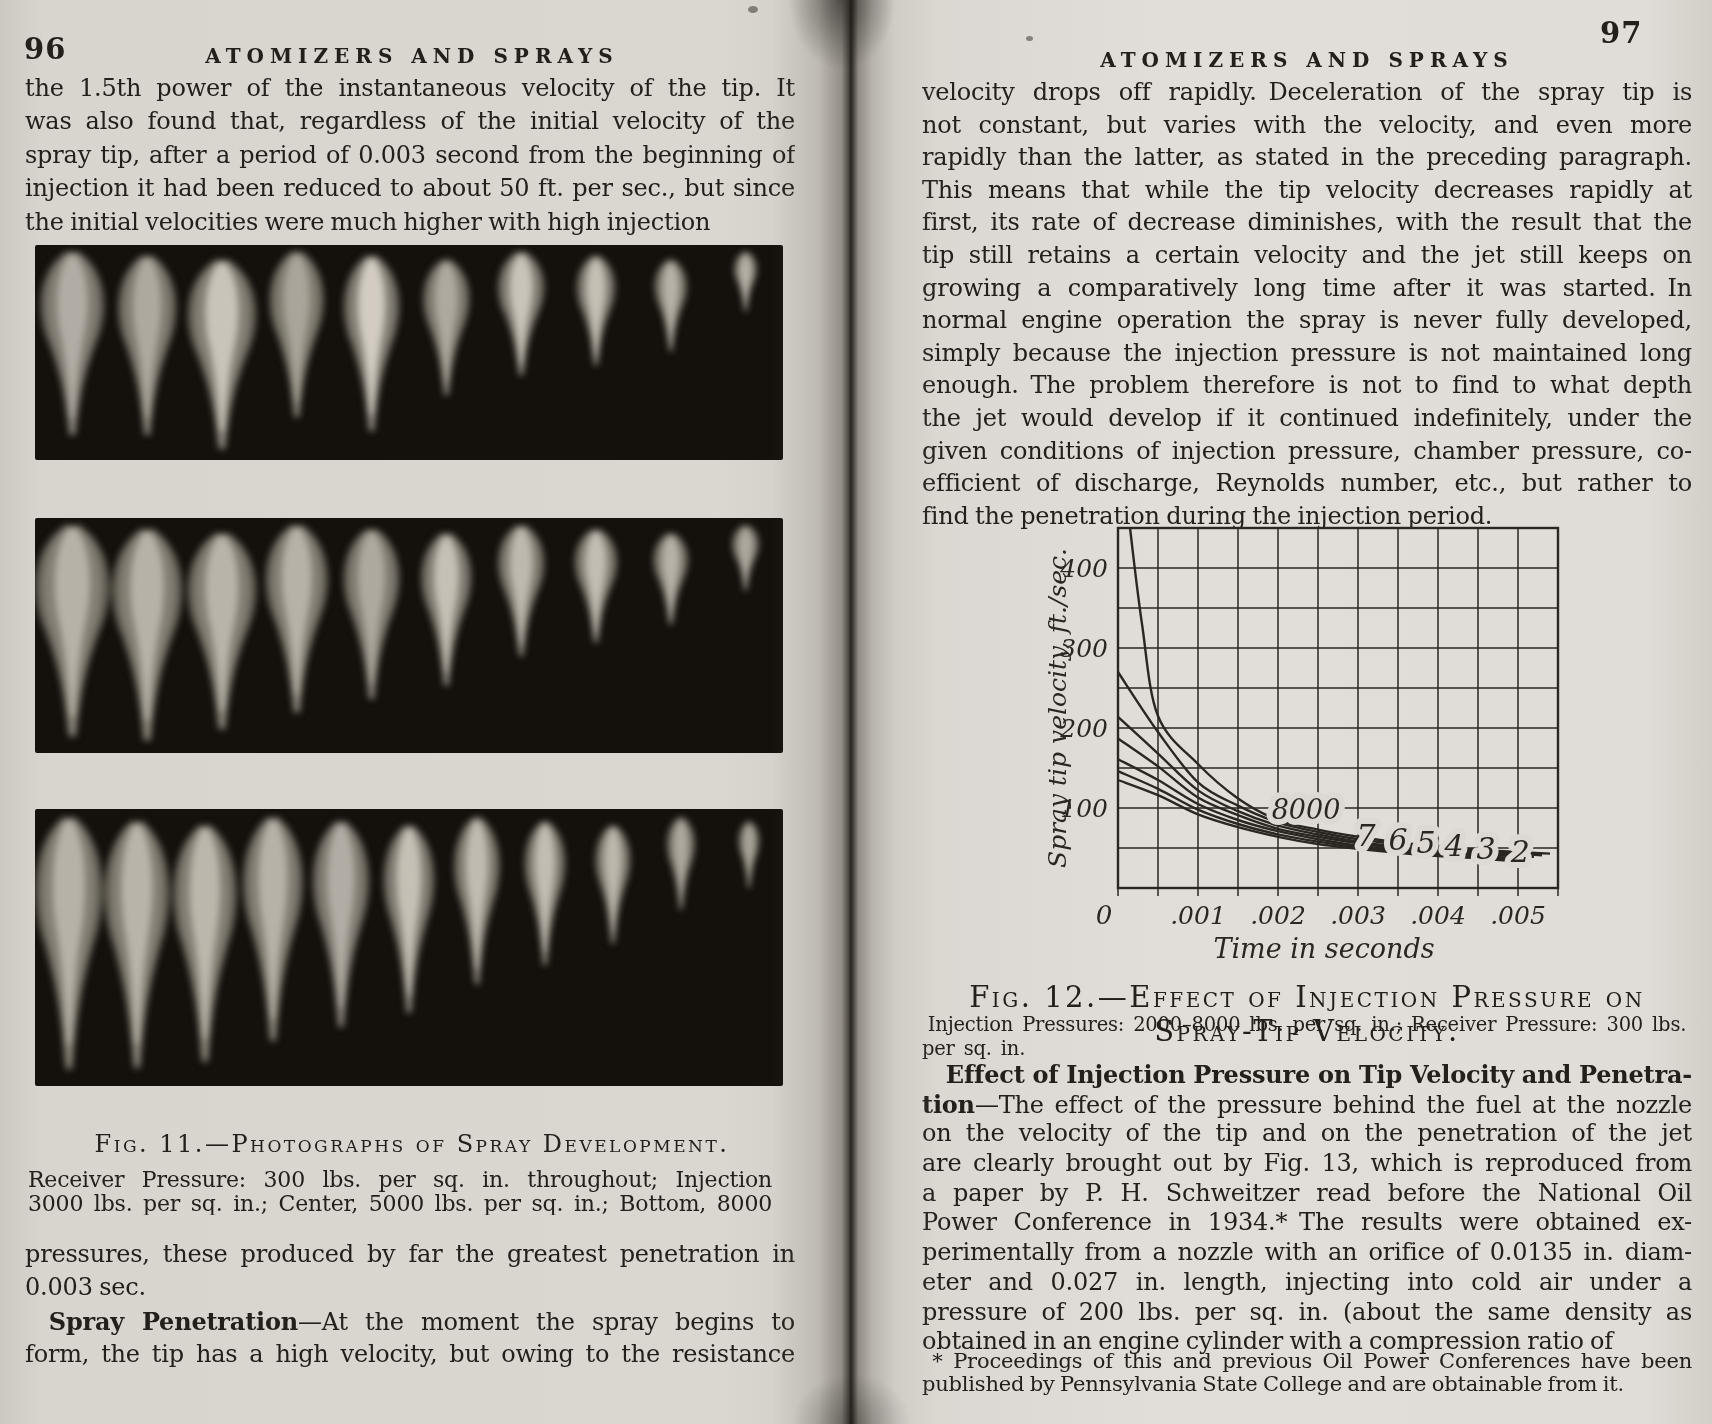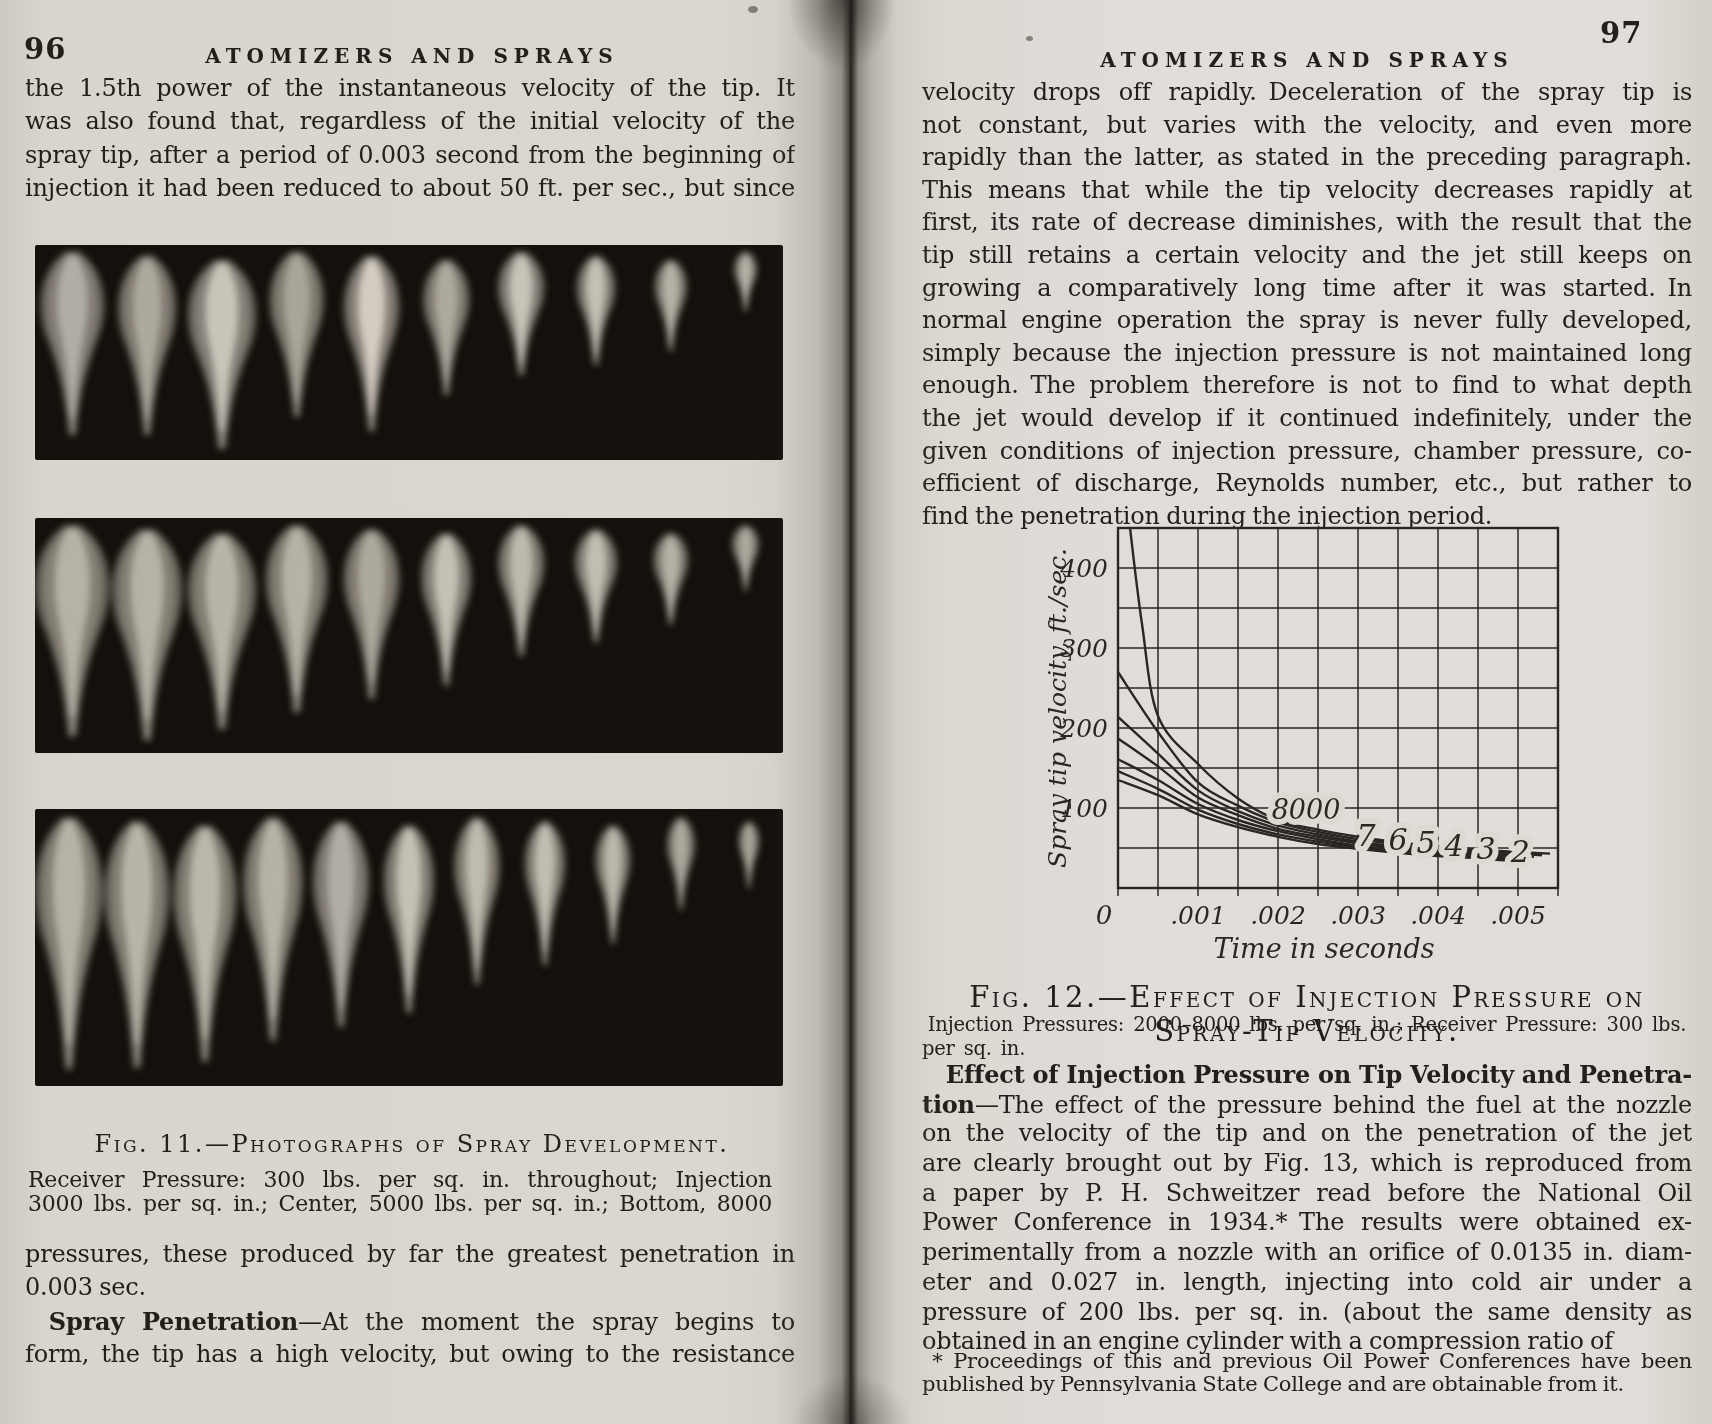--- a/index.html
+++ b/index.html
@@ -50,20 +50,21 @@
 
   <div class="abs" style="left:0;top:0;width:800px;height:1424px;">
     <div class="abs pagenum" style="left:24px;top:12px;margin-top:20px;">96</div>
     <div class="abs runhead" style="left:27px;top:12px;width:770px;">ATOMIZERS AND SPRAYS</div>
 
     <div class="abs jp body-text" style="left:25px;top:72px;width:770px;">
         <div class="jline">the 1.5th power of the instantaneous velocity of the tip.  It</div>
         <div class="jline">was also found that, regardless of the initial velocity of the</div>
         <div class="jline">spray tip, after a period of 0.003 second from the beginning of</div>
         <div class="jline">injection it had been reduced to about 50 ft. per sec., but since</div>
+        <div class="jline last">the initial velocities were much higher with high injection</div>
       </div>
 
     <svg class="abs photo-strip" style="left:35px;top:245px;" width="748" height="215">
         <defs>
           <filter id="blur0" x="-20%" y="-20%" width="140%" height="140%">
             <feGaussianBlur stdDeviation="3.2"></feGaussianBlur>
           </filter>
         </defs>
         <rect x="0" y="0" width="748" height="215" fill="#14110c"></rect>
         <g filter="url(#blur0)">

